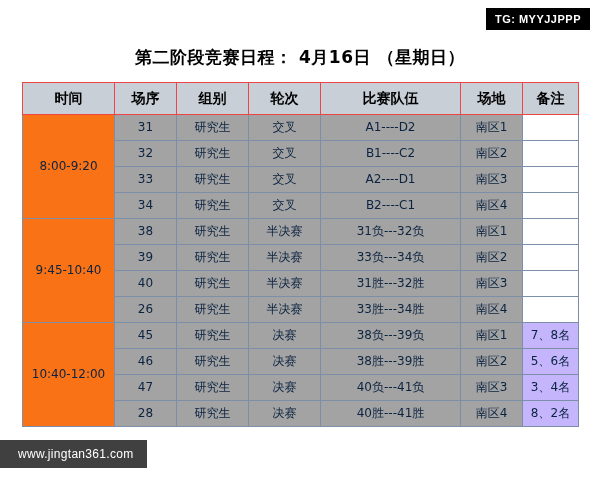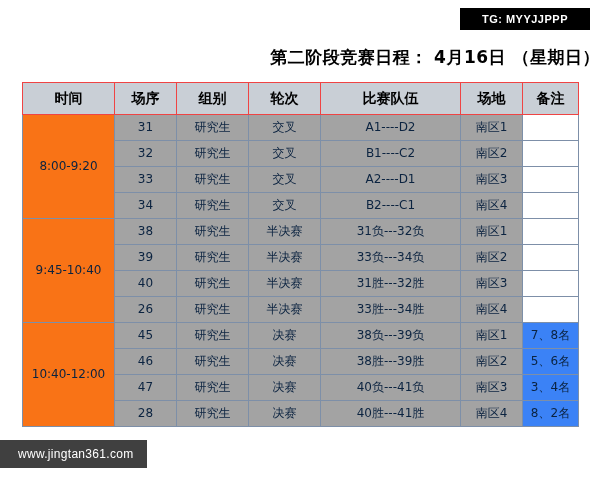--- a/index.html
+++ b/index.html
@@ -16,29 +16,29 @@
   }
   .tg-badge {
     position: absolute;
     top: 8px;
     right: 10px;
     background: #000000;
     color: #ffffff;
     font-size: 11px;
     font-weight: bold;
     letter-spacing: 0.5px;
-    padding: 5px 22px;
+    padding: 5px 9px;
     font-family: "Liberation Sans", sans-serif;
   }
   .title {
     position: absolute;
     top: 46px;
     left: 0;
     width: 600px;
-    text-align: right;
+    text-align: center;
     font-size: 17px;
     font-weight: bold;
     color: #000000;
     font-family: "DejaVu Sans", "Liberation Sans", sans-serif;
     letter-spacing: 0.5px;
   }
   .table-wrap {
     position: absolute;
     top: 82px;
     left: 22px;
@@ -73,21 +73,21 @@
   td.timecell {
     background: #f97316;
     font-size: 12.5px;
     color: #000000;
     font-family: "Liberation Sans", sans-serif;
   }
   td.body {
     background: #a3a3a3;
   }
   td.remark {
-    background: #3b82f6;
+    background: #c4b5fd;
   }
   td.empty {
     background: #ffffff;
     border-left: 1px solid #7d8fa8;
   }
   .col-time  { width: 92px; }
   .col-order { width: 62px; }
   .col-group { width: 72px; }
   .col-round { width: 72px; }
   .col-teams { width: 140px; }

